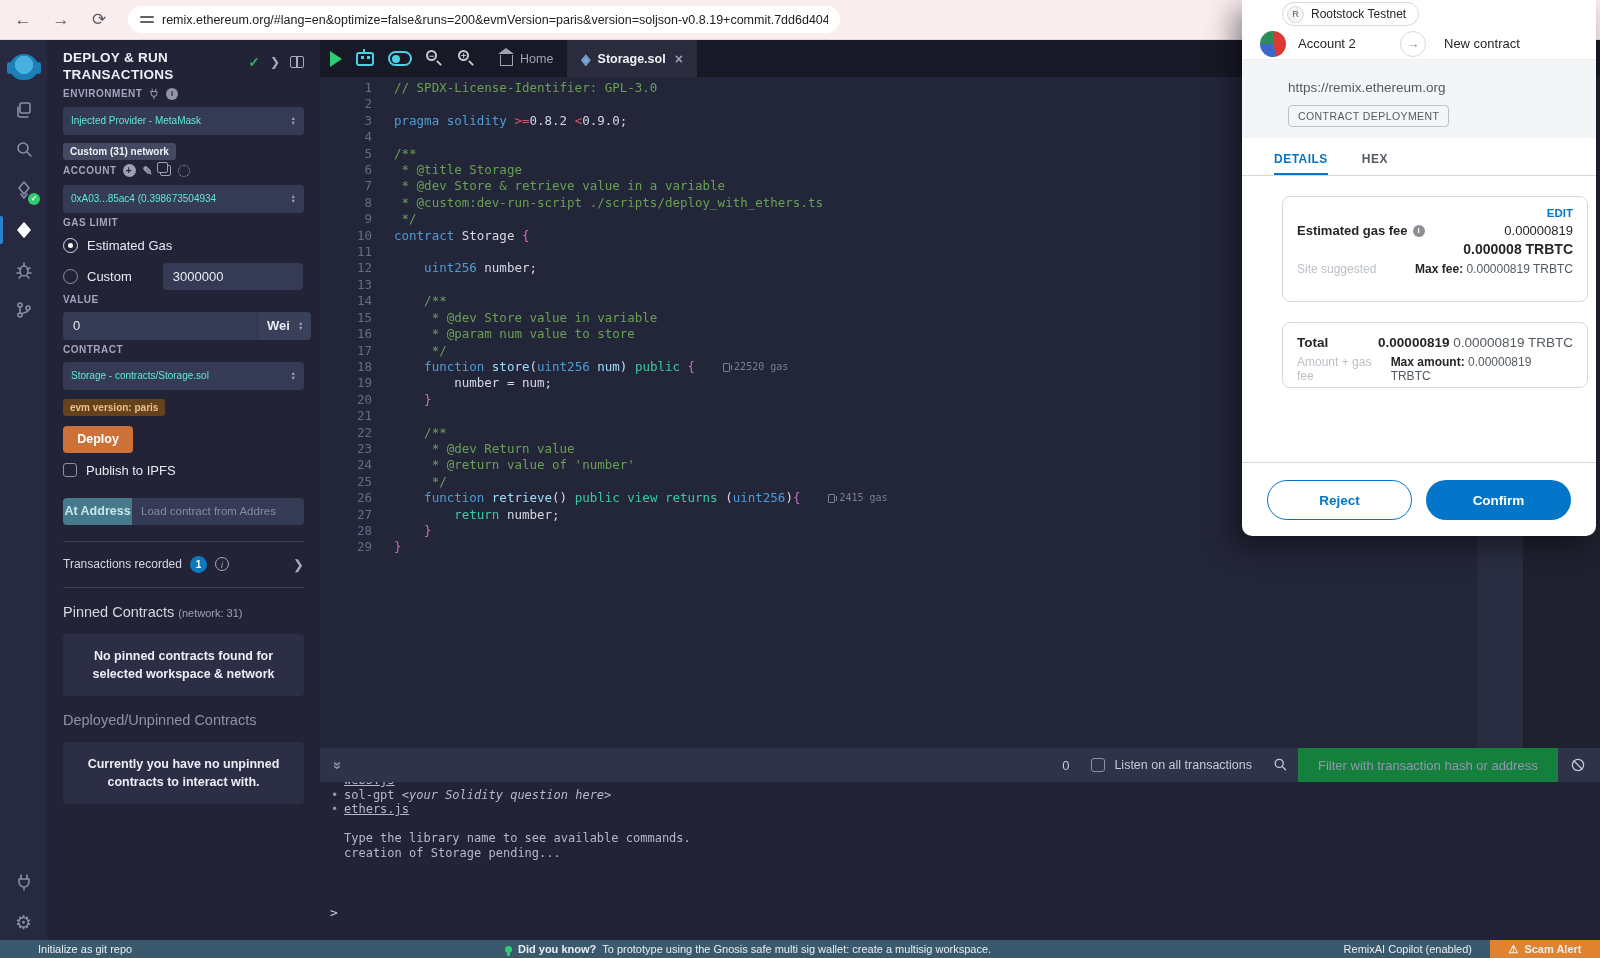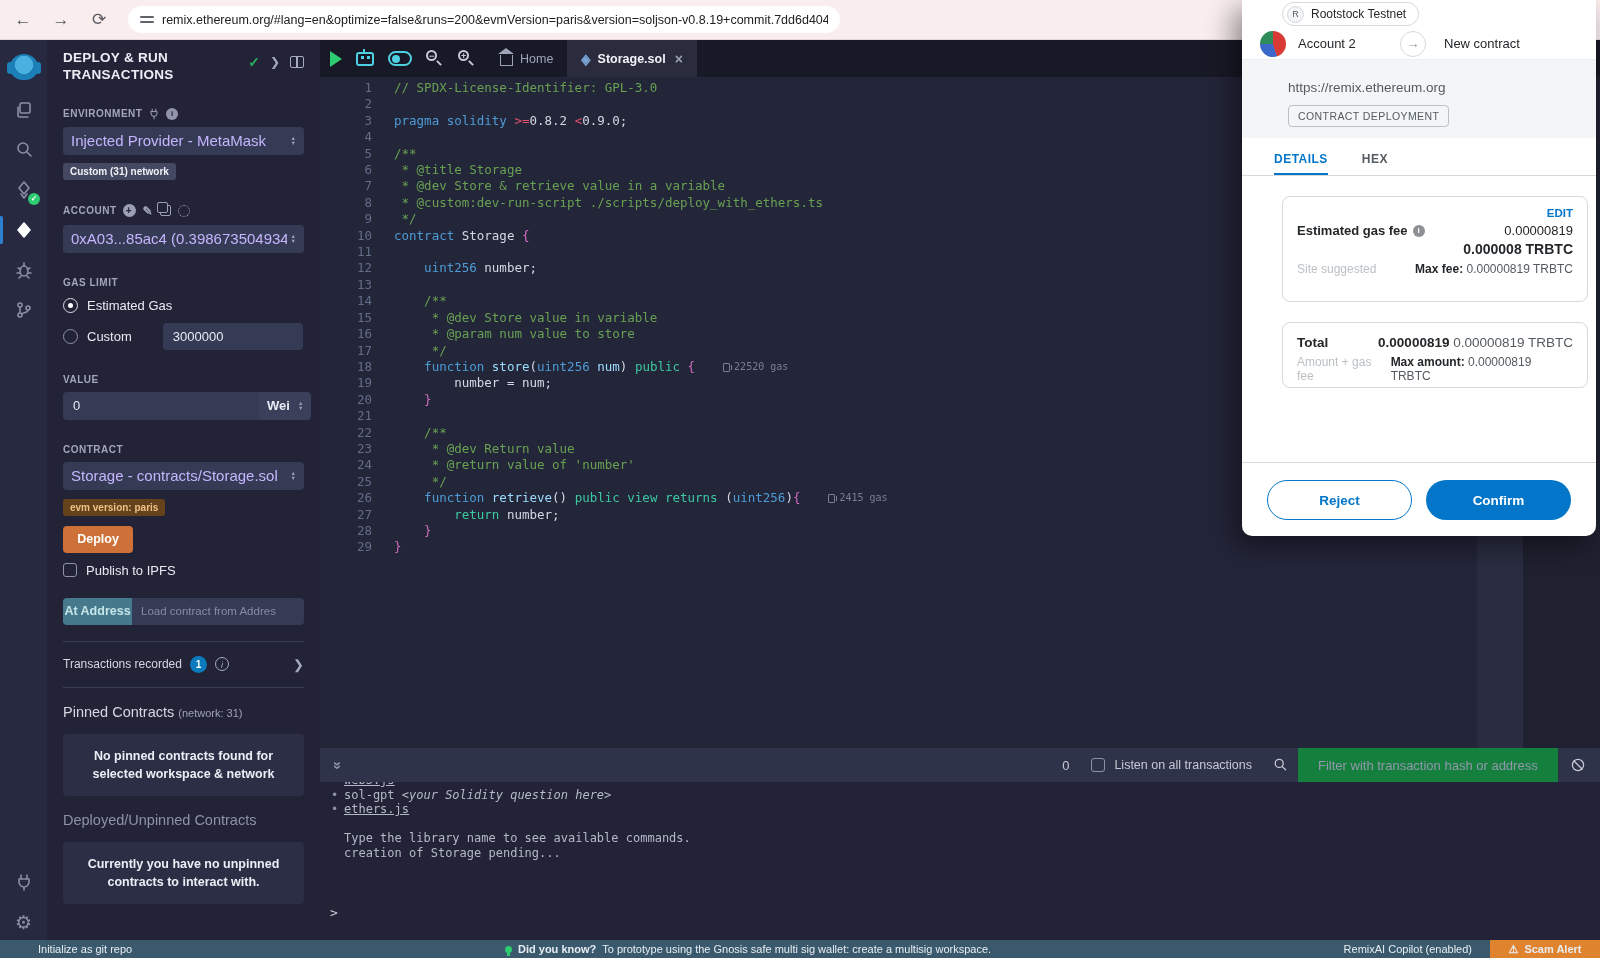--- a/index.html
+++ b/index.html
@@ -35,24 +35,24 @@
   
   .side-panel { position:absolute; top:0; left:47px; width:273px; height:902px; background:#222336; color:#d8dae4; }
   .sp-inner { padding:10px 16px 0 16px; }
   .sp-header { display:flex; align-items:flex-start; }
   .sp-title { font-size:13.5px; font-weight:bold; color:#eceef5; line-height:1.25; letter-spacing:.02em; width:160px; }
   .sp-hicons { margin-left:auto; display:flex; align-items:center; gap:10px; margin-top:4px; }
   .ic-check { color:#27ae60; font-size:14px; font-weight:bold; }
   .ic-chev { color:#a7abc0; font-size:12px; }
   .ic-cols { width:14px; height:12px; border:1.5px solid #a7abc0; border-radius:2px; position:relative; }
   .ic-cols:before { content:""; position:absolute; top:0; bottom:0; left:5px; width:1.5px; background:#a7abc0; }
-  .sp-label { margin-top:24px; font-size:10px; font-weight:bold; letter-spacing:.05em; color:#a2a5bd; display:flex; align-items:center; gap:6px; }
+  .sp-label { margin-top:4px; font-size:10px; font-weight:bold; letter-spacing:.05em; color:#a2a5bd; display:flex; align-items:center; gap:6px; }
   .mini-info { width:12px; height:12px; border-radius:50%; background:#9194ab; color:#222336; font-size:8px; font-weight:bold; text-align:center; line-height:12px; font-style:normal; }
   .sel-box { margin-top:7px; height:28px; background:#363b55; border-radius:4px; display:flex; align-items:center; padding:0 8px; cursor:pointer; }
-  .sel-text { font-size:15px; color:#c4b5fd; white-space:nowrap; overflow:hidden; flex:1; }
+  .sel-text { font-size:10px; color:#5eead4; white-space:nowrap; overflow:hidden; flex:1; }
   .stepper { flex:0 0 auto; display:flex; flex-direction:column; line-height:4.5px; color:#9ba0b6; font-size:5.5px; margin-left:4px; }
   .stepper:before { content:"▲"; } .stepper:after { content:"▼"; }
   .net-badge { display:inline-block; margin-top:8px; background:#444860; color:#f0f1f6; font-size:10px; font-weight:bold; padding:3px 7px; border-radius:3px; }
   .acct-icons { display:flex; gap:7px; align-items:center; }
   .ic-plus { width:13px; height:13px; border-radius:50%; background:#9ba0b6; color:#222336; font-size:10px; line-height:13px; text-align:center; font-weight:bold; }
   .ic-pencil { font-size:12px; color:#9ba0b6; }
   .ic-copy { width:11px; height:11px; border:1.5px solid #9ba0b6; border-radius:2px; position:relative; }
   .ic-copy:before { content:""; position:absolute; left:-4px; top:-4px; width:9px; height:9px; border:1.5px solid #9ba0b6; border-radius:2px; background:#222336; }
   .ic-spin { width:12px; height:12px; border:1.5px dotted #9ba0b6; border-radius:50%; }
   .radio-row { display:flex; align-items:center; gap:9px; margin-top:10px; }

